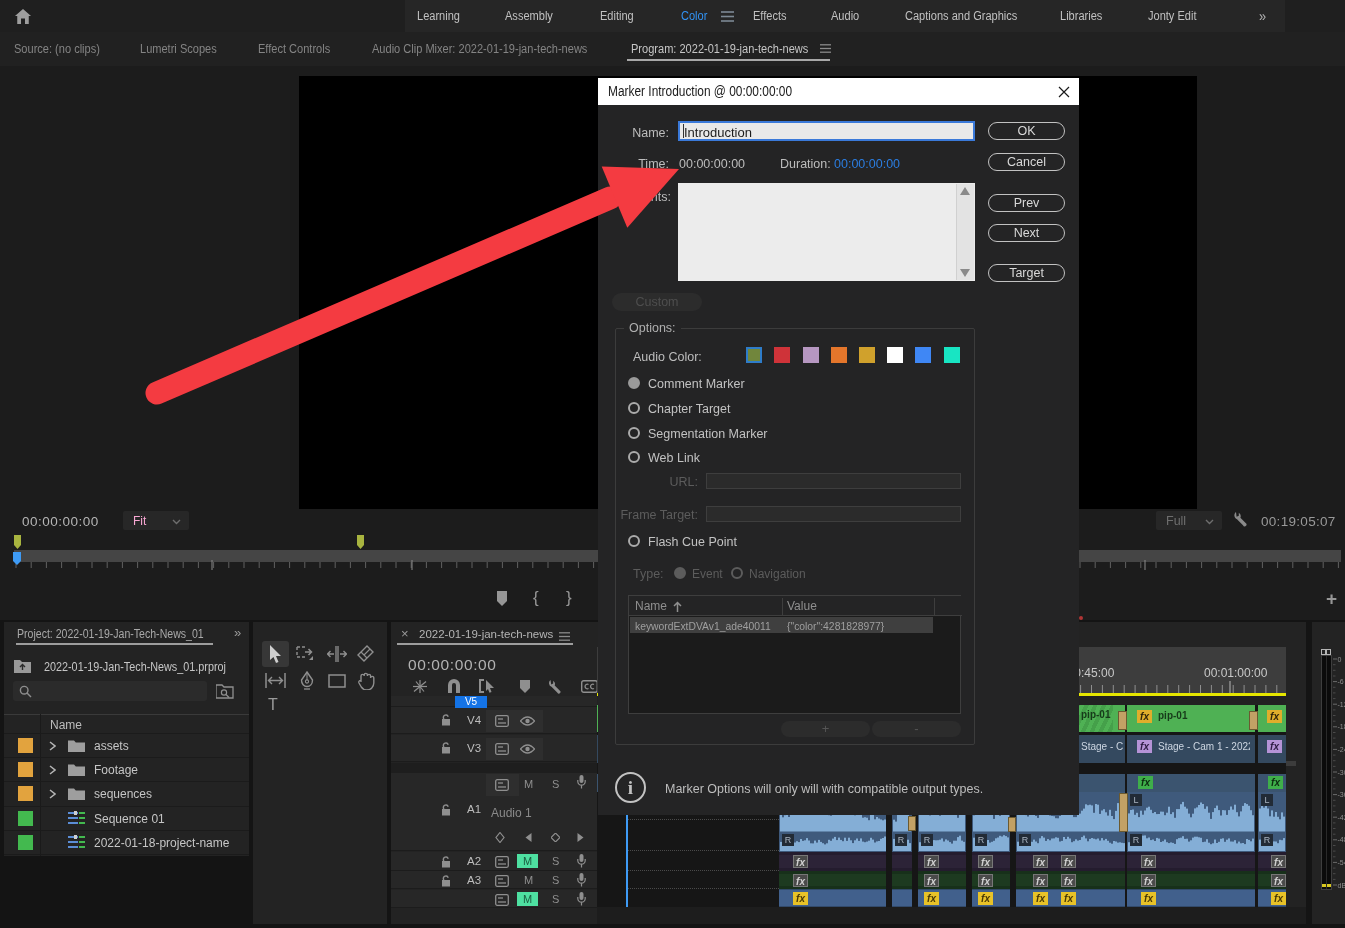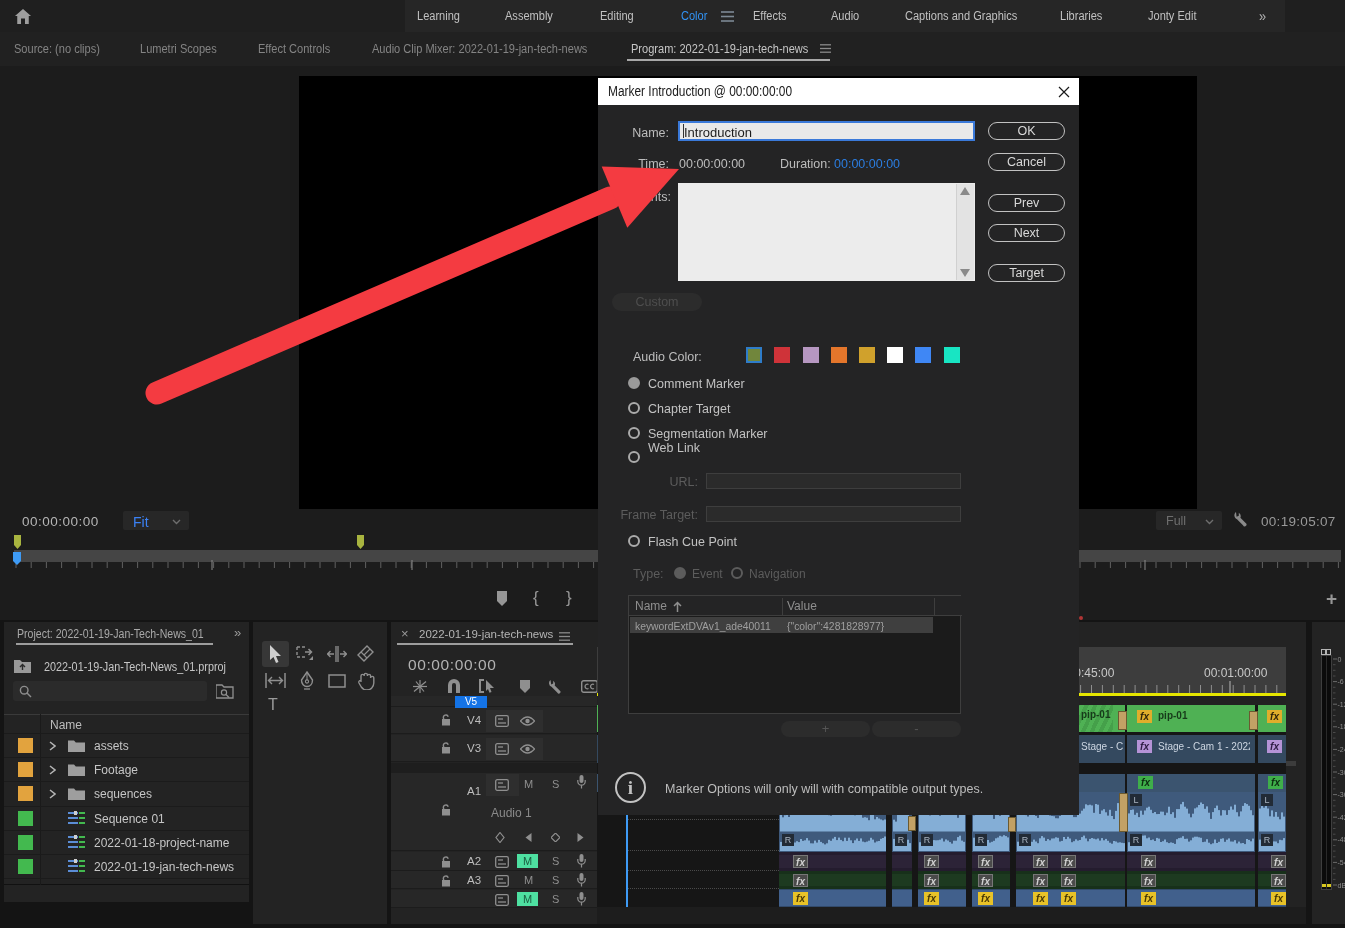--- a/index.html
+++ b/index.html
@@ -75,21 +75,21 @@
     </svg>
   <div class="tabline" style="left:627px;top:27px;width:203px;background:#a8a8a8"></div>
 </div>
 
 <div class="abs" id="monitor">
   <div id="video"></div>
 </div>
 
 <span class="abs" style="left:22px;top:514px;font-size:13.5px;color:#b5b5b5;letter-spacing:0.5px">00:00:00:00</span>
 <div class="abs" style="left:123px;top:511px;width:66px;height:19px;background:#272727;border-radius:2px"></div>
-<span class="abs" style="left:133px;top:514px;font-size:14px;color:#3b82f6">Fit</span>
+<span class="abs" style="left:133px;top:514px;font-size:12px;color:#f9a8d4">Fit</span>
 <svg class="abs" style="left:172px;top:519px" width="9" height="6" viewBox="0 0 9 6">
     <path d="M1 1 L4.5 4.5 L8 1" stroke="#6e6e6e" stroke-width="1.4" fill="none"></path>
   </svg>
 <div class="abs" style="left:14px;top:550px;width:1327px;height:12px;background:#454545"></div>
 <svg class="abs" style="left:0;top:534px" width="1345px" height="40" viewBox="0 0 1345 40">
   <g stroke="#606060" stroke-width="1" id="monticks">
       <line x1="16.0" y1="28" x2="16.0" y2="34"></line>
       <line x1="31.2" y1="28" x2="31.2" y2="34"></line>
       <line x1="46.4" y1="28" x2="46.4" y2="34"></line>
       <line x1="61.6" y1="28" x2="61.6" y2="34"></line>
@@ -197,21 +197,21 @@
 <svg class="abs" style="left:1205px;top:519px" width="9" height="6" viewBox="0 0 9 6">
     <path d="M1 1 L4.5 4.5 L8 1" stroke="#6e6e6e" stroke-width="1.4" fill="none"></path>
   </svg>
 <svg class="abs" style="left:1233px;top:511px" width="17" height="17" viewBox="0 0 17 17">
     <path d="M3 1 a4.2 4.2 0 0 0 1 7.2 l6 6 a1.8 1.8 0 0 0 3.4 -1.4 l-6 -6 a4.2 4.2 0 0 0 -1.6 -5 l0 3 l-2.2 1 z" fill="#8a8a8a"></path>
   </svg>
 <span class="abs" style="left:1261px;top:514px;font-size:13.5px;color:#999999;letter-spacing:0.3px">00:19:05:07</span>
 <span class="abs" style="left:1326px;top:588px;font-size:19px;color:#969696;font-weight:bold">+</span>
 <div class="abs" style="left:1079px;top:616px;width:4px;height:4px;background:#b03535;border-radius:50%"></div>
 
-<div class="panel" id="projpanel" style="left:4px;top:622px;width:245px;height:280px;overflow:hidden">
+<div class="panel" id="projpanel" style="left:4px;top:622px;width:245px;height:234px;overflow:hidden">
   <span class="abs" style="left:13px;top:5px;font-size:12px;color:#a9a9a9;white-space:nowrap;transform:scaleX(0.88);transform-origin:0 0">Project: 2022-01-19-Jan-Tech-News_01</span>
   <div class="tabline" style="left:12px;top:21px;width:197px;background:#9d9d9d"></div>
   <span class="abs" style="left:230px;top:3px;font-size:13px;color:#9a9a9a">»</span>
   <svg class="abs" style="left:10px;top:36px" width="17" height="15" viewBox="0 0 17 15">
       <path d="M0 2 h6 l2 2 h9 v11 h-17 z" fill="#999"></path>
       <path d="M8.5 12 v-5 m-2.5 2 l2.5 -2.5 l2.5 2.5" stroke="#2a2a2a" stroke-width="1.4" fill="none"></path>
     </svg>
   <span class="abs" style="left:40px;top:38px;font-size:12px;color:#c6c6c6;white-space:nowrap;transform:scaleX(0.9);transform-origin:0 0">2022-01-19-Jan-Tech-News_01.prproj</span>
   <div class="abs" style="left:9px;top:59px;width:194px;height:20px;background:#2b2b2b;border-radius:3px"></div>
   <svg class="abs" style="left:15px;top:63px" width="13" height="13" viewBox="0 0 13 13">
@@ -454,21 +454,21 @@
       <span class="tico" style="left:133px;top:156px">M</span>
       <span class="tico" style="left:161px;top:156px">S</span>
       <svg class="abs" style="left:186px;top:153px" width="9" height="14" viewBox="0 0 9 14">
         <rect x="2.5" y="0" width="4" height="8" rx="2" fill="#8f8f8f"></rect>
         <path d="M0.8 5 v1.5 a3.7 3.7 0 0 0 7.4 0 V5 M4.5 10.5 v3" stroke="#8f8f8f" stroke-width="1.2" fill="none"></path>
       </svg>
       <svg class="abs" style="left:50px;top:182px" width="10" height="12" viewBox="0 0 10 12">
         <rect x="1" y="5" width="8" height="6.5" fill="#8f8f8f"></rect>
         <path d="M2.5 5 V3.5 a2.5 2.5 0 0 1 5 0" stroke="#8f8f8f" stroke-width="1.4" fill="none" transform="rotate(-18 5 4)"></path>
       </svg>
-      <span class="tlab" style="left:76px;top:163px">A1</span>
+      <span class="tlab" style="left:76px;top:181px">A1</span>
       <span class="abs" style="left:100px;top:184px;font-size:12px;color:#8a8a8a">Audio 1</span>
       <svg class="abs" style="left:104px;top:210px" width="10" height="11" viewBox="0 0 10 11">
         <path d="M5 0.5 L9 5.5 L5 10.5 L1 5.5 Z" fill="none" stroke="#8f8f8f" stroke-width="1.2"></path>
       </svg>
       <svg class="abs" style="left:134px;top:211px" width="7" height="9" viewBox="0 0 7 9">
         <path d="M6.5 0 L0.5 4.5 L6.5 9 Z" fill="#8f8f8f"></path>
       </svg>
       <svg class="abs" style="left:160px;top:211px" width="9" height="9" viewBox="0 0 9 9">
         <path d="M4.5 0 L9 4.5 L4.5 9 L0 4.5 Z" fill="none" stroke="#8f8f8f" stroke-width="1.1"></path>
       </svg>
@@ -1252,39 +1252,42 @@
     </svg>
 
   <div class="dbtn" style="top:44px">OK</div>
   <div class="dbtn" style="top:75px">Cancel</div>
   <div class="dbtn" style="top:116px">Prev</div>
   <div class="dbtn" style="top:146px">Next</div>
   <div class="dbtn" style="top:186px">Target</div>
 
   <div class="abs" style="left:14px;top:215px;width:90px;height:18px;background:#2c2c2c;border-radius:9px;text-align:center;line-height:18px;font-size:12.5px;color:#4e4e4e">Custom</div>
 
+  <fieldset class="abs" style="left:17px;top:243px;width:360px;height:424px;border:1px solid #3c3c3c;border-radius:2px">
+    <legend style="margin-left:8px;padding:0 5px;font-size:12.5px;color:#b0b0b0">Options:</legend>
+  </fieldset>
   <span class="abs" style="left:35px;top:272px;font-size:12.5px;color:#bdbdbd">Audio Color:</span>
   <div id="swatches">
       <div class="sw" style="left:148.2px;background:#71863c;border:2px solid #2e7cc9"></div>
       <div class="sw" style="left:176.4px;background:#cf3339"></div>
       <div class="sw" style="left:204.6px;background:#b697c1"></div>
       <div class="sw" style="left:232.8px;background:#e4762b"></div>
       <div class="sw" style="left:261.0px;background:#d0a12c"></div>
       <div class="sw" style="left:289.2px;background:#ffffff"></div>
       <div class="sw" style="left:317.4px;background:#3f87f5"></div>
       <div class="sw" style="left:345.6px;background:#18e5c3"></div>
     </div>
   <div class="radio on" style="left:30px;top:299px"></div>
     <span class="rlab" style="left:50px;top:299px">Comment Marker</span>
   <div class="radio" style="left:30px;top:324px"></div>
     <span class="rlab" style="left:50px;top:324px">Chapter Target</span>
   <div class="radio" style="left:30px;top:349px"></div>
     <span class="rlab" style="left:50px;top:349px">Segmentation Marker</span>
   <div class="radio" style="left:30px;top:373px"></div>
-    <span class="rlab" style="left:50px;top:363px">Web Link</span>
+    <span class="rlab" style="left:50px;top:373px">Web Link</span>
   <span class="abs" style="left:0;top:397px;width:100px;text-align:right;font-size:12.5px;color:#5c5c5c">URL:</span>
   <div class="abs" style="left:108px;top:395px;width:255px;height:16px;background:#2b2b2b;border:1px solid #3e3e3e"></div>
   <span class="abs" style="left:0;top:430px;width:100px;text-align:right;font-size:12.5px;color:#5c5c5c">Frame Target:</span>
   <div class="abs" style="left:108px;top:428px;width:255px;height:16px;background:#2b2b2b;border:1px solid #3e3e3e"></div>
   <div class="radio" style="left:30px;top:457px"></div>
     <span class="rlab" style="left:50px;top:457px">Flash Cue Point</span>
   <span class="abs" style="left:35px;top:489px;font-size:12.5px;color:#5c5c5c">Type:</span>
   <div class="radio dimon" style="left:76px;top:489px"></div>
     <span class="rlab" style="left:94px;top:489px;color:#5c5c5c;font-size:12px">Event</span>
   <div class="radio dim" style="left:133px;top:489px"></div>

